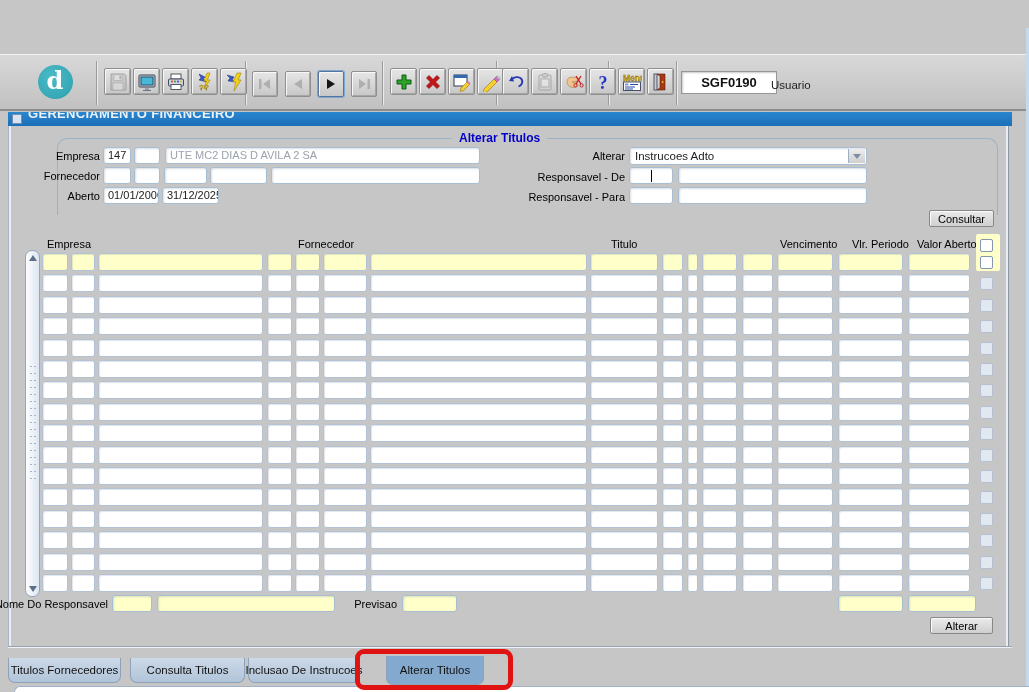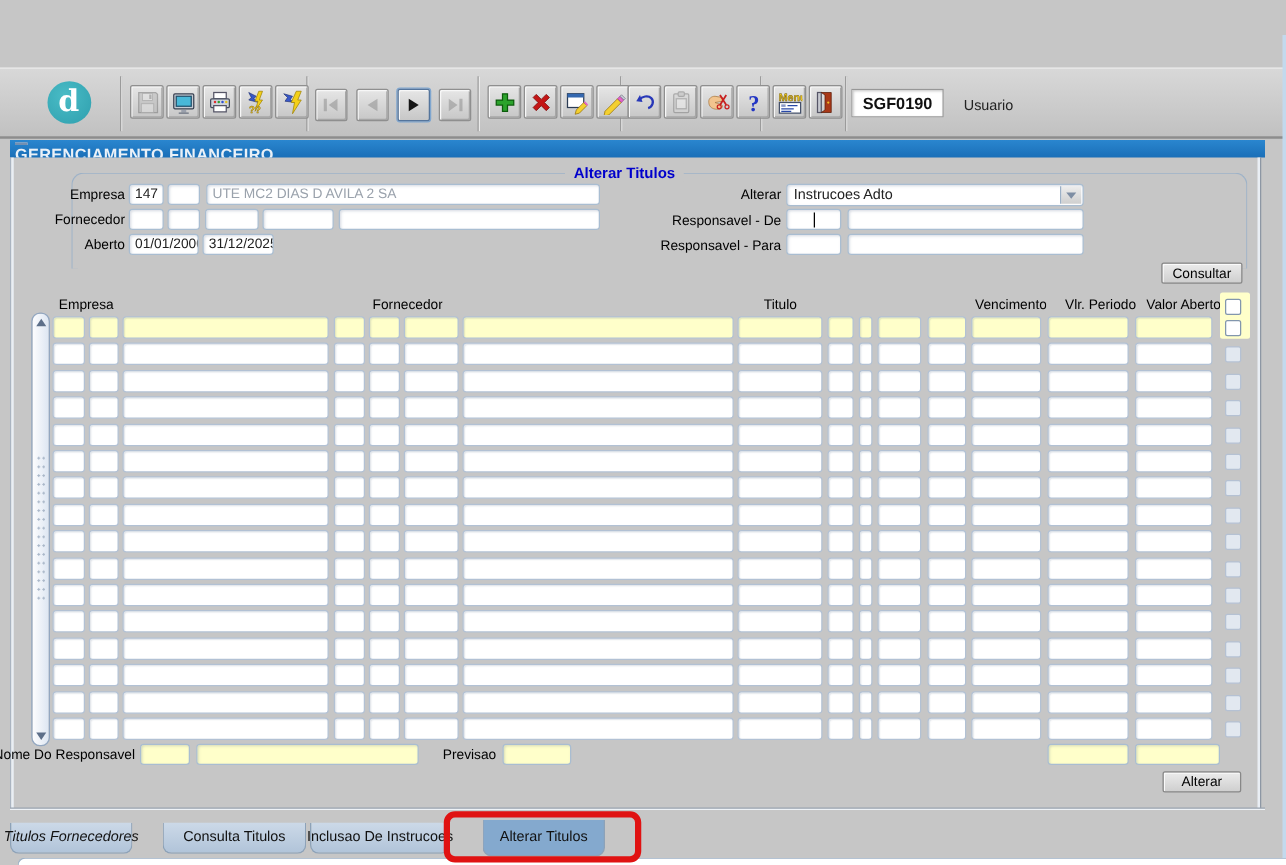--- a/index.html
+++ b/index.html
@@ -34,32 +34,32 @@
   .tgroup { position:absolute; top:68px; display:flex; gap:2px; }
   .tgroup.nav { top:71px; gap:7px; }
   .tbtn { width:27px; height:27px; background:linear-gradient(#e6e6e6,#c7c7c7);
     border:1px solid #8f8f8f; border-radius:2px; padding:0; cursor:default;
     box-shadow: inset 1px 1px 0 #f7f7f7, inset -1px -1px 0 #a6a6a6;
     display:flex; align-items:center; justify-content:center; }
   .tgroup.nav .tbtn { width:26px; height:26px; }
   .tbtn svg { width:20px; height:20px; display:block; }
   .tbtn.disabled svg { filter:grayscale(1) opacity(.55); }
   .tbtn.focused { border-color:#55759c; box-shadow:0 0 0 1px #7fa6cf, inset 1px 1px 0 #f7f7f7; }
-  .code-box { left:681px; top:71px; width:74px; height:23px; background:#fff; border:1px solid #979797;
+  .code-box { left:681px; top:71px; width:96px; height:23px; background:#fff; border:1px solid #979797;
     box-shadow:inset 1px 1px 2px #c9c9c9; font-weight:bold; font-size:13px; color:#111;
     display:flex; align-items:center; justify-content:center; }
   .usuario-label { left:771px; top:79px; font-size:11.5px; color:#222; }
   .user-box { left:812px; top:70px; width:201px; height:25px; background:#fff; border:1px solid #979797;
     box-shadow:inset 1px 1px 2px #c9c9c9; font-weight:bold; font-size:14px; color:#111;
     display:flex; align-items:center; padding-left:6px; }
 
   
   .mdi-bar { left:8px; top:112px; width:1004px; height:14px;
     background:linear-gradient(#2a86cf,#1a6fb8); overflow:hidden;
-    display:flex; gap:6px; padding-left:4px;flex-direction:column; }
+    display:flex; gap:6px; padding-left:4px; }
   .mdi-icon { width:10px; height:10px; background:#d9e4f0; border:1px solid #7390b2; margin-top:2px; }
   .mdi-title { color:#eaf1f8; font-size:13px; font-weight:bold; margin-top:-6px; letter-spacing:.3px; white-space:nowrap; }
   .win-edge-l1 { left:8px;  top:126px; width:1px; height:521px; background:#aab4c0; }
   .win-edge-l2 { left:9px;  top:126px; width:2px; height:521px; background:#e9eef4; }
   .win-edge-r1 { left:1006px; top:126px; width:2px; height:521px; background:#e9eef4; }
   .win-edge-r2 { left:1008px; top:126px; width:1px; height:521px; background:#8d97a4; }
   .app-right  { left:1026px; top:28px; width:3px; height:664px; background:#c3d9ed; }
 
   
   .groupbox { left:57px; top:138px; width:941px; height:77px; border:1px solid #9db2c8;
@@ -642,20 +642,20 @@
   <div class="fld yellow" style="left:112px;top:595px;width:40px;"></div>
   <div class="fld yellow" style="left:157px;top:595px;width:178px;"></div>
   <div class="flabel" style="left:337px;top:598px;width:60px;">Previsao</div>
   <div class="fld yellow" style="left:402px;top:595px;width:55px;"></div>
   <div class="fld yellow" style="left:838px;top:595px;width:65px;"></div>
   <div class="fld yellow" style="left:908px;top:595px;width:68px;"></div>
   <div class="obtn" style="left:930px;top:617px;width:63px;">Alterar</div>
 
   <div class="abs mdi-bottom"></div>
   <div id="tabs">
-      <div class="tab" style="left: 8px; width: 98px; font-style: italic;">Titulos Fornecedores</div>
+      <div class="tab" style="left: 8px; width: 113px;">Titulos Fornecedores</div>
       <div class="tab" style="left: 130px; width: 115px;">Consulta Titulos</div>
       <div class="tab" style="left: 248px; width: 112px;">Inclusao De Instrucoes</div>
       <div class="tab active" style="left: 386px; width: 98px;">Alterar Titulos</div>
     </div>
   <div class="abs red-box"></div>
   <div class="abs white-strip"></div>
 </div>
 
 </body></html>

